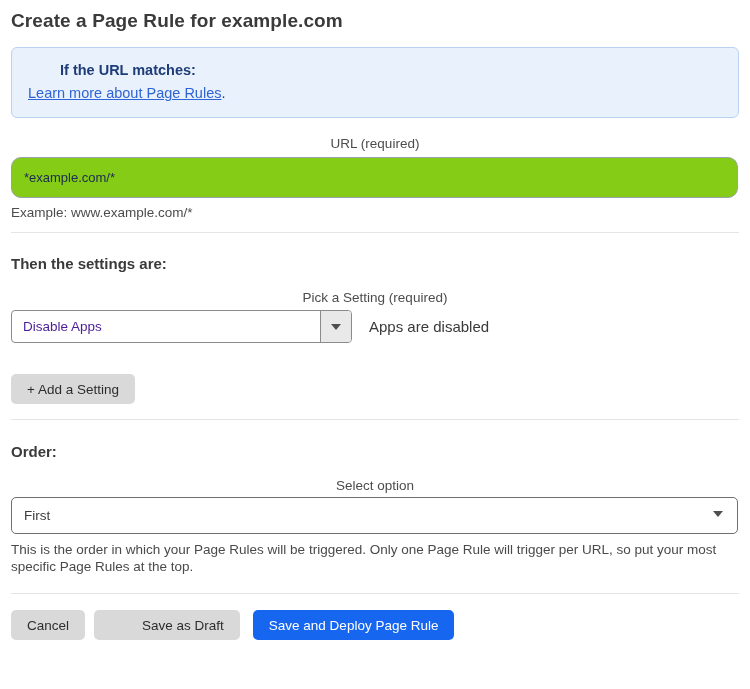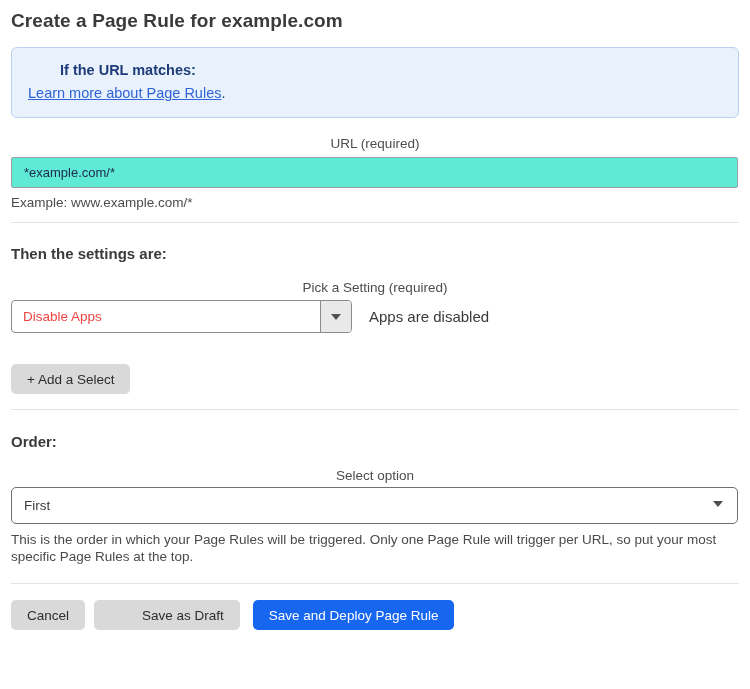--- a/index.html
+++ b/index.html
@@ -44,24 +44,24 @@
     margin-top: 18px;
     font-size: 13.5px;
     color: #4c4c4c;
     text-align: center;
   }
 
   .url-input {
     display: block;
     margin-top: 6px;
     width: 727px;
-    height: 31px;
-    background: #5eead4;
+    height: 41px;
+    background: #84cc16;
     border: 1px solid #9aa1ab;
-    border-radius: 2px;
+    border-radius: 10px;
     padding: 0 12px;
     font-family: "Liberation Sans", sans-serif;
     font-size: 13px;
     color: #202e4d;
     outline: none;
   }
   .example-text {
     margin-top: 7px;
     font-size: 13.5px;
     color: #4c4c4c;
@@ -98,21 +98,21 @@
     overflow: hidden;
     background: #ffffff;
     cursor: pointer;
   }
   .setting-select-value {
     flex: 1;
     display: flex;
     align-items: center;
     padding: 0 11px;
     font-size: 13.5px;
-    color: #ef4444;
+    color: #4c1d95;
   }
   .setting-select-button {
     width: 31px;
     background: #e9e9e9;
     border-left: 1px solid #8b8b8b;
     display: flex;
     align-items: center;
     justify-content: center;
   }
   .caret-down {
@@ -206,21 +206,21 @@
   <div class="setting-row">
     <div class="setting-select">
       <div class="setting-select-value">Disable Apps</div>
       <div class="setting-select-button">
         <span class="caret-down"></span>
       </div>
     </div>
     <div class="setting-status">Apps are disabled</div>
   </div>
 
-  <button class="btn btn-gray add-setting-btn">+ Add a Select</button>
+  <button class="btn btn-gray add-setting-btn">+ Add a Setting</button>
 
   <hr class="divider divider-2">
 
   <div class="section-heading order-heading">Order:</div>
 
   <div class="field-label">Select option</div>
 
   <div class="order-select">
     <span>First</span>
     <span class="caret-down"></span>

